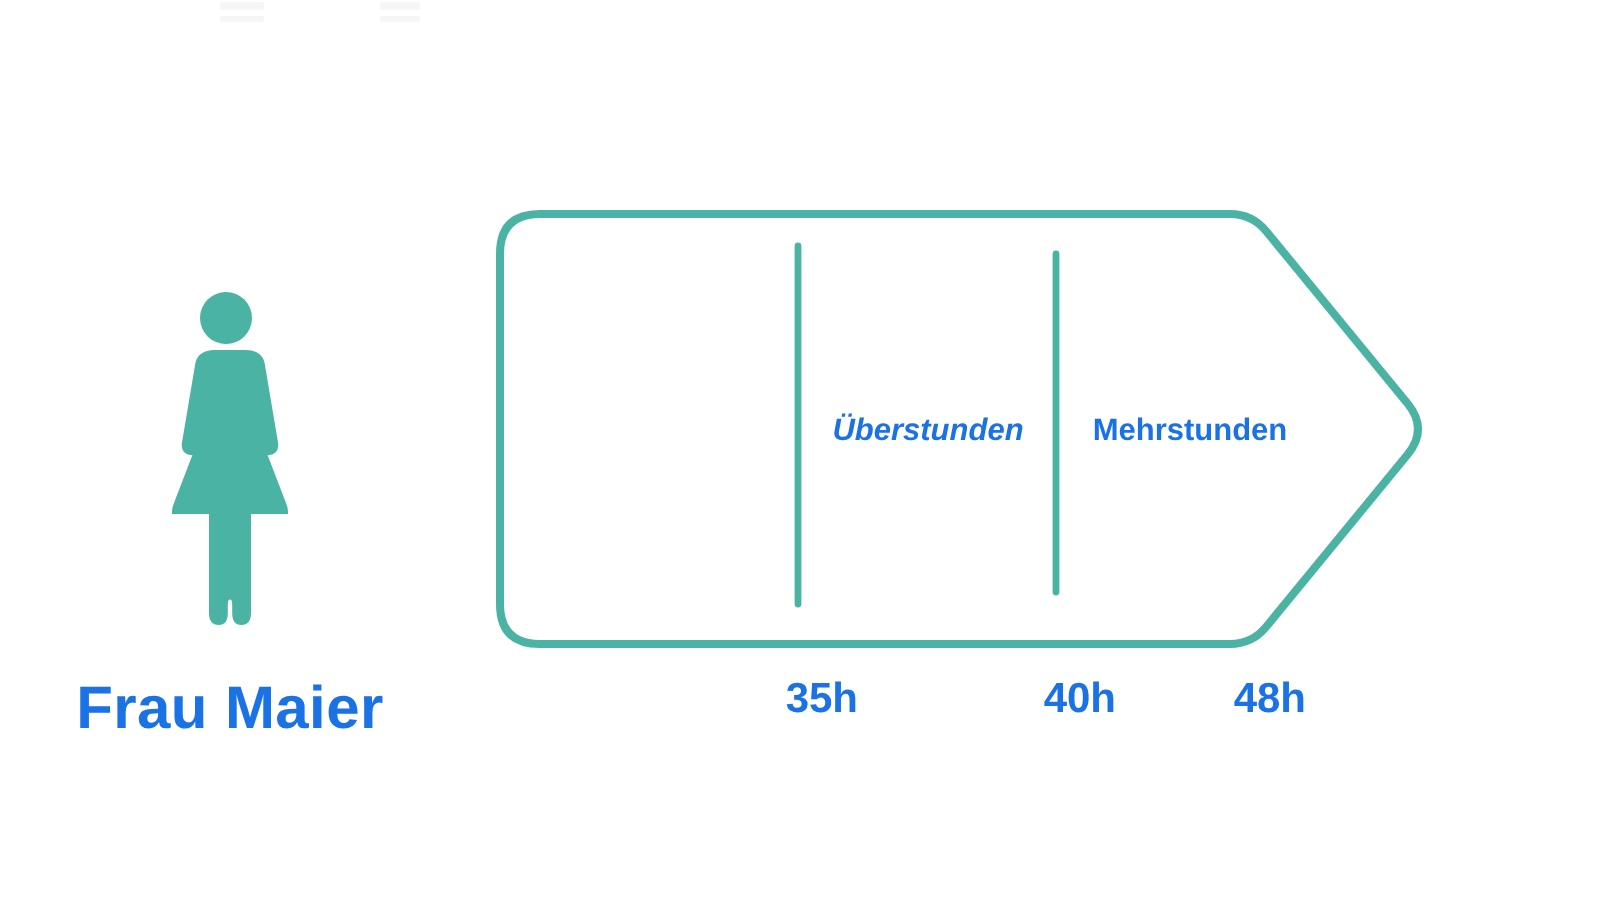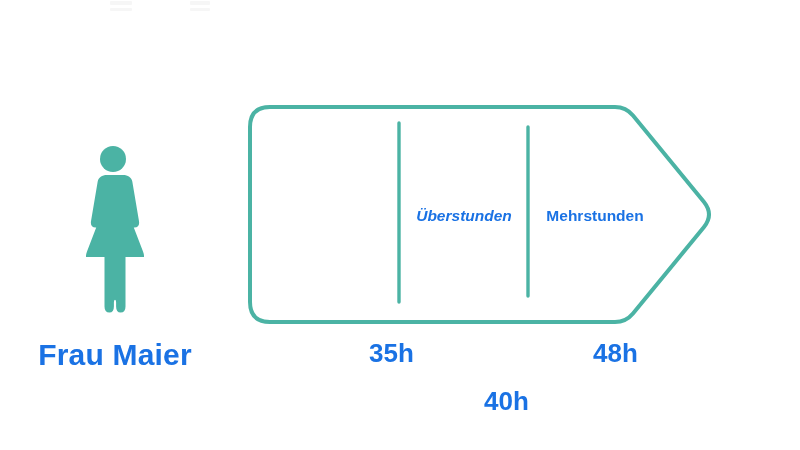--- a/index.html
+++ b/index.html
@@ -40,25 +40,25 @@
     position:absolute;color:var(--blue);font-weight:700;text-align:center;
   }
   .label-1{
     left:250px;top:174px;width:150px;
     font-size:15px;line-height:21.5px;white-space:pre-line;
   }
   .label-2{left:400px;top:205px;width:128px;font-size:15.5px;line-height:22px;font-style:italic;}
   .label-3{left:528px;top:205px;width:134px;font-size:15.5px;line-height:22px;}
 
   .hour-label{
-    position:absolute;top:338px;width:60px;text-align:left;
-    color:var(--blue);font-size:26px;font-weight:700;
+    position:absolute;top:338px;width:60px;text-align:right;
+    color:var(--blue);font-size:21px;font-weight:700;
   }
   .hour-1{left:369px;}
-  .hour-2{left:484px;margin-top:48px;}
+  .hour-2{left:498px;}
   .hour-3{left:593px;}
 </style>
 </head>
 <body>
 
 <div class="canvas">
 
   <div class="artifact a1"></div>
   <div class="artifact a2"></div>
   <div class="artifact a3"></div>

